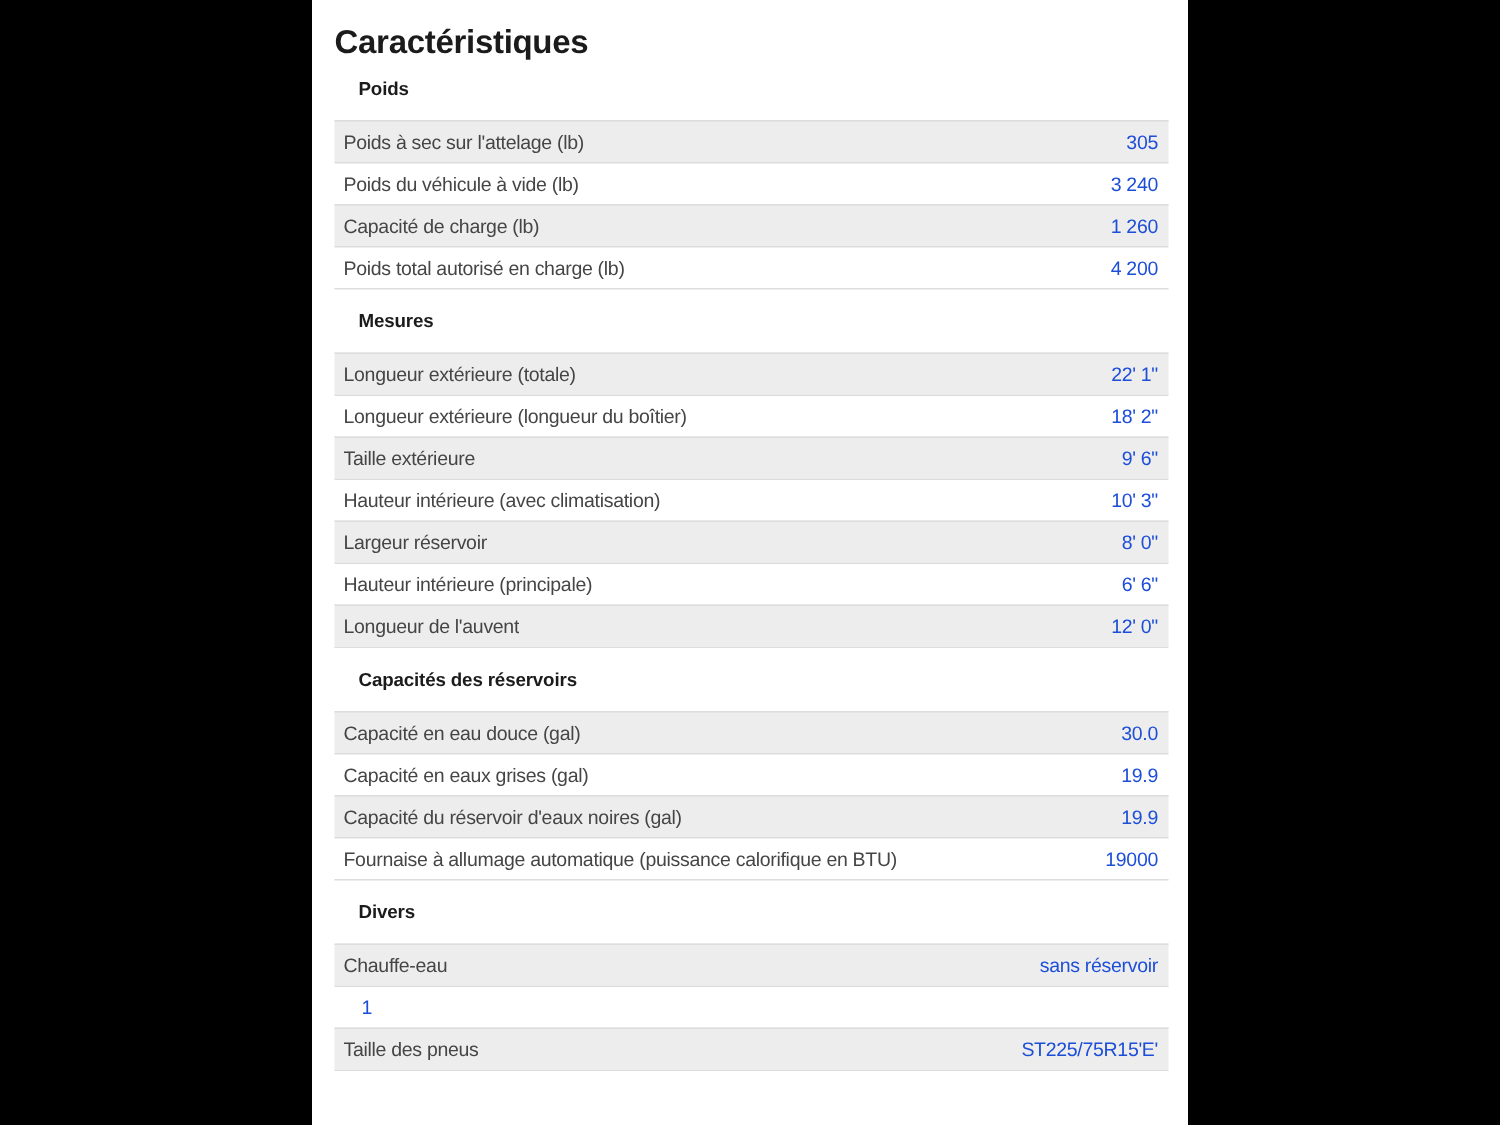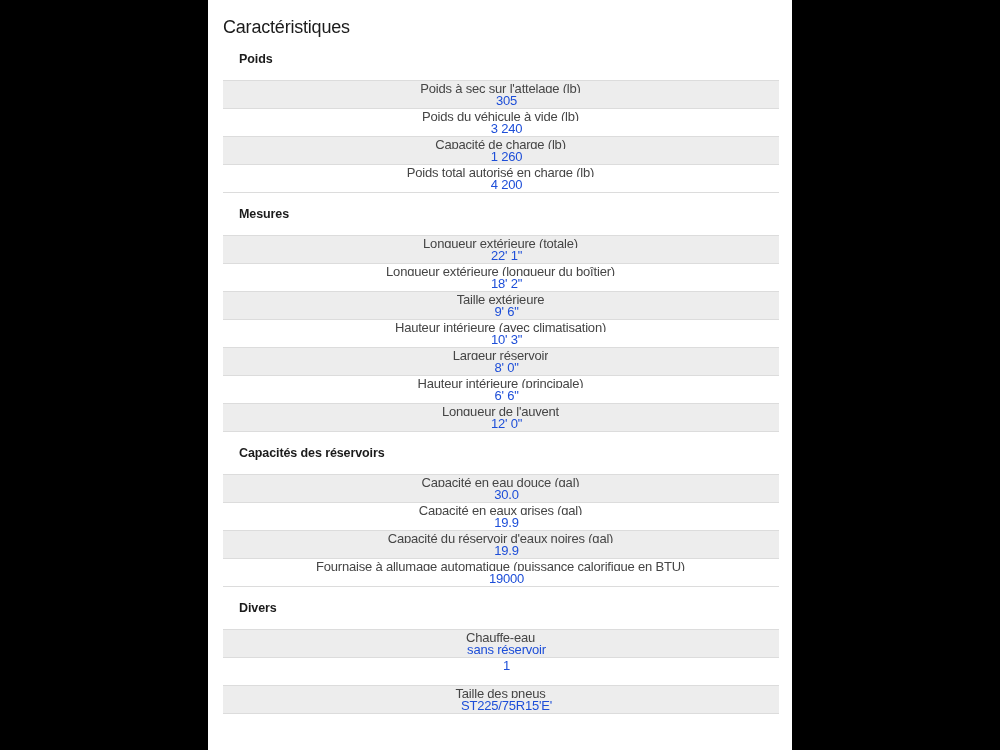--- a/index.html
+++ b/index.html
@@ -19,23 +19,23 @@
   .panel {
     width: 584px;
     height: 750px;
     margin: 0 auto;
     background: #ffffff;
     box-sizing: border-box;
     padding: 10px 13px 10px 15px;
   }
   h1.page-title {
     margin: 7px 0 0 0;
-    font-size: 18px;
+    font-size: 22px;
     line-height: 21px;
-    font-weight: normal;
+    font-weight: bold;
     color: #1b1b1b;
     letter-spacing: -0.2px;
   }
   h2.section-title {
     margin: 14px 0 14px 0;
     font-size: 12.5px;
     line-height: 14px;
     font-weight: bold;
     color: #1b1b1b;
     letter-spacing: -0.1px;
@@ -47,21 +47,20 @@
   }
   .spec-row {
     display: flex;
     justify-content: space-between;
     align-items: center;
     height: 27px;
     box-sizing: content-box;
     border-top: 1px solid #dcdcdc;
     padding: 0 7px 0 6px;
     background: #ffffff;
-    flex-direction: column;
   }
   .spec-row:nth-child(odd) {
     background: #ededed;
   }
   .spec-label {
     font-size: 13px;
     color: #454545;
     letter-spacing: -0.2px;
     white-space: nowrap;
     overflow: hidden;

